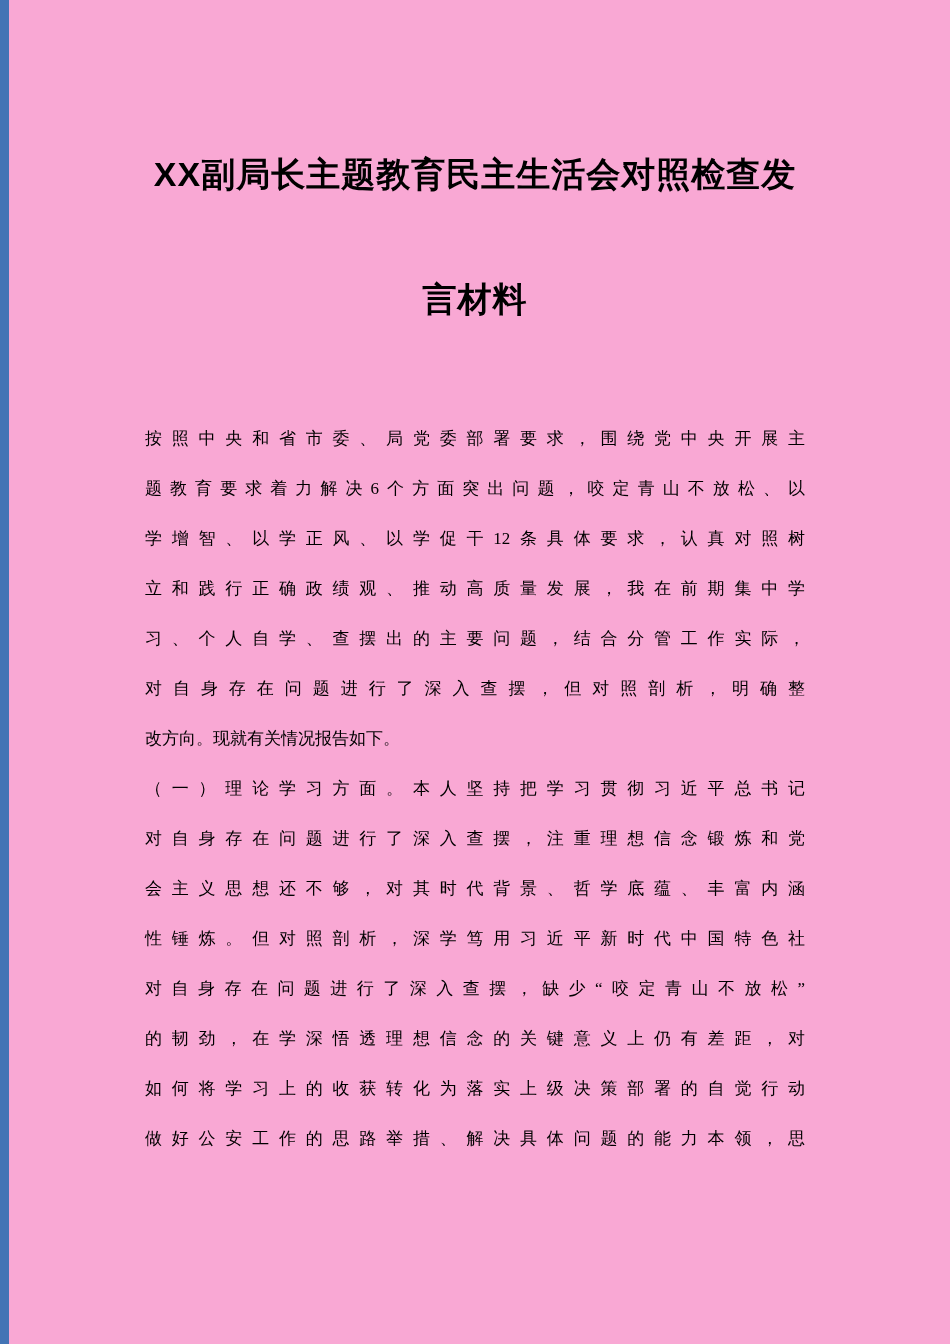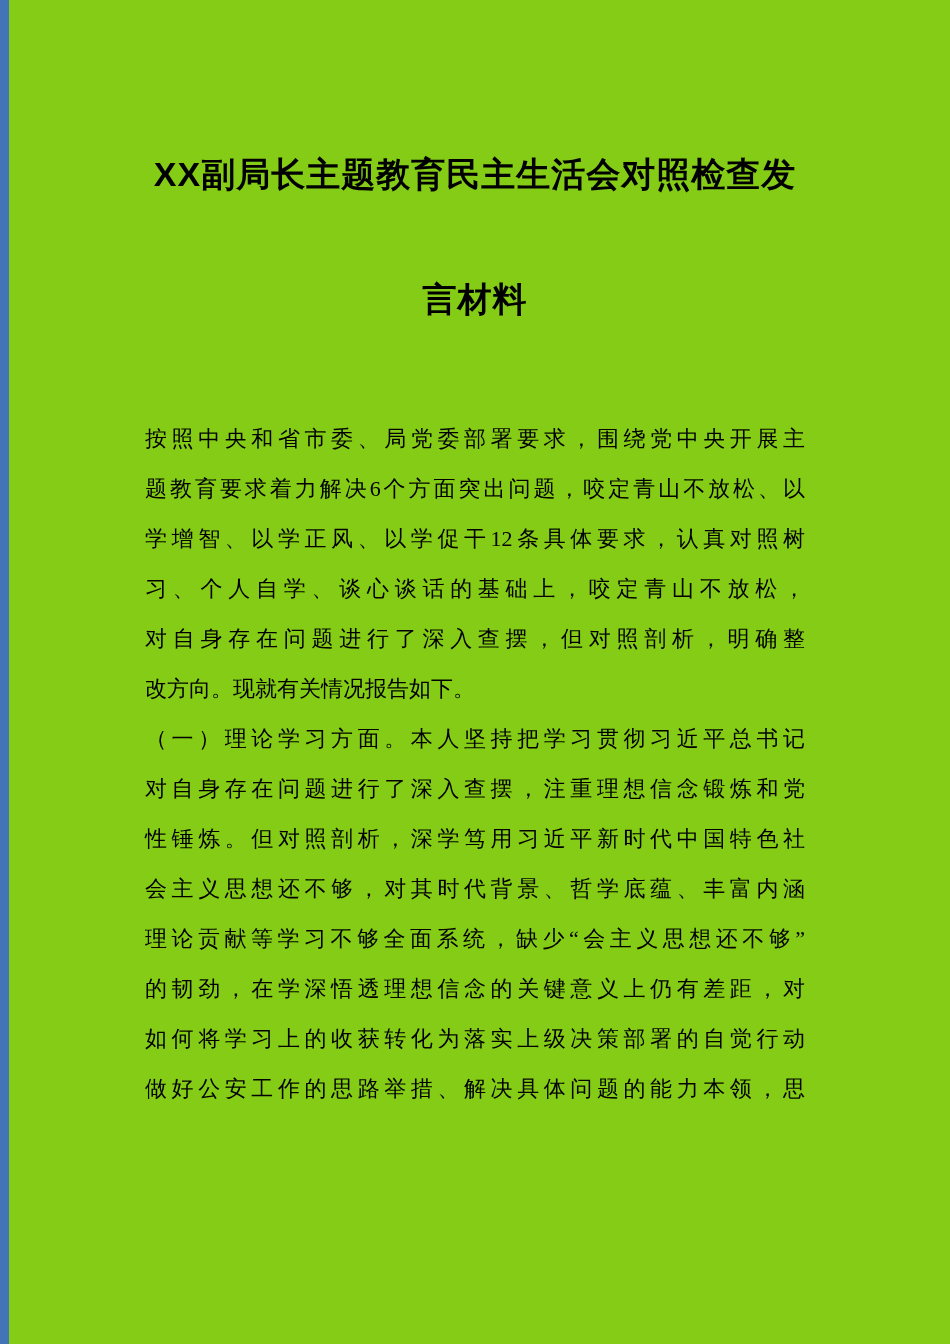--- a/index.html
+++ b/index.html
@@ -26,56 +26,57 @@
     font-weight: 700;
     font-size: 34px;
     line-height: 125px;
     letter-spacing: 1px;
     color: #000000;
   }
   .title-line { height: 125px; }
   .body-block {
     margin: 52px 145px 0 145px;
     font-family: "Liberation Serif", "DejaVu Serif", serif;
-    font-size: 22px;
+    font-size: 17px;
     line-height: 50px;
     color: #000000;
   }
   .body-line {
     height: 50px;
     text-align: justify;
     text-align-last: justify;
     text-justify: inter-character;
     white-space: nowrap;
   }
   .body-line.short {
     text-align: center;
     text-align-last: left;
   }
 </style>
 </head>
 <body>
 
-<div class="page" style="background: #84cc16;">
+<div class="page" style="background: #f9a8d4;">
   <div class="accent-bar" style="background: rgb(67, 116, 181);"></div>
 
   <div class="title-block">
     <div class="title-line">XX副局长主题教育民主生活会对照检查发</div>
     <div class="title-line">言材料</div>
   </div>
 
   <div class="body-block">
     <div class="body-line">按照中央和省市委、局党委部署要求，围绕党中央开展主</div>
     <div class="body-line">题教育要求着力解决6个方面突出问题，咬定青山不放松、以</div>
     <div class="body-line">学增智、以学正风、以学促干12条具体要求，认真对照树</div>
-    <div class="body-line">习、个人自学、谈心谈话的基础上，咬定青山不放松，</div>
+    <div class="body-line">立和践行正确政绩观、推动高质量发展，我在前期集中学</div>
+    <div class="body-line">习、个人自学、查摆出的主要问题，结合分管工作实际，</div>
     <div class="body-line">对自身存在问题进行了深入查摆，但对照剖析，明确整</div>
     <div class="body-line short">改方向。现就有关情况报告如下。</div>
     <div class="body-line">（一）理论学习方面。本人坚持把学习贯彻习近平总书记</div>
     <div class="body-line">对自身存在问题进行了深入查摆，注重理想信念锻炼和党</div>
+    <div class="body-line">会主义思想还不够，对其时代背景、哲学底蕴、丰富内涵</div>
     <div class="body-line">性锤炼。但对照剖析，深学笃用习近平新时代中国特色社</div>
-    <div class="body-line">会主义思想还不够，对其时代背景、哲学底蕴、丰富内涵</div>
-    <div class="body-line">理论贡献等学习不够全面系统，缺少“会主义思想还不够”</div>
+    <div class="body-line">对自身存在问题进行了深入查摆，缺少“咬定青山不放松”</div>
     <div class="body-line">的韧劲，在学深悟透理想信念的关键意义上仍有差距，对</div>
     <div class="body-line">如何将学习上的收获转化为落实上级决策部署的自觉行动</div>
     <div class="body-line">做好公安工作的思路举措、解决具体问题的能力本领，思</div>
   </div>
 </div>
 
 </body></html>

